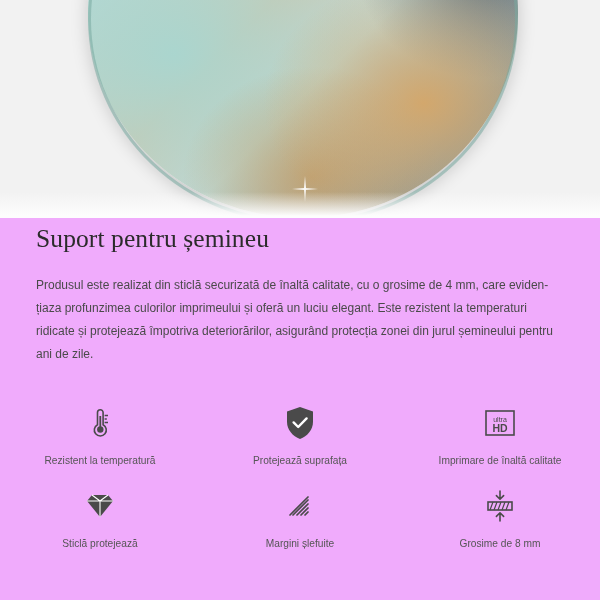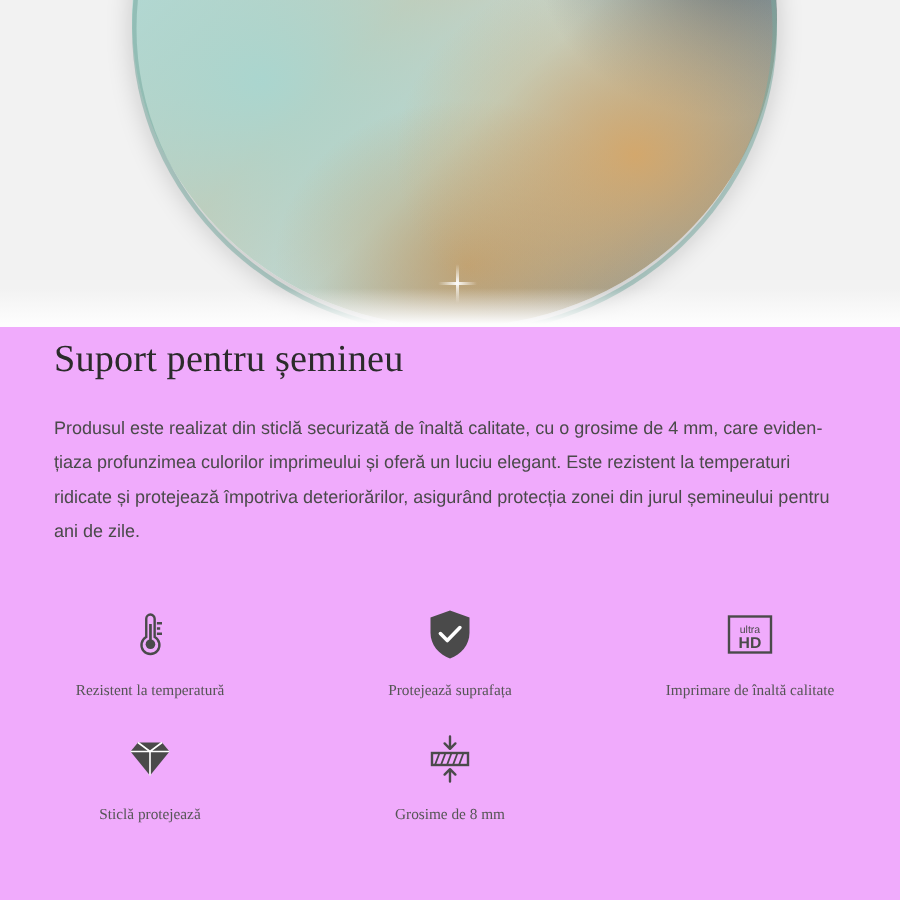--- a/index.html
+++ b/index.html
@@ -139,21 +139,20 @@
     display: flex;
     align-items: center;
     justify-content: center;
   }
   .feature-label {
     margin-top: 8px;
     font-size: 10.2px;
     color: #555555;
     text-align: center;
     line-height: 1.3;
-    font-family: Liberation Serif, serif;
   }
   svg { display: block; }
 </style>
 </head>
 <body>
 
 <div class="page">
 
   <div class="hero">
     <div class="hero-disc"></div>
@@ -208,20 +207,32 @@
       <div class="feature-icon">
         <svg width="42" height="40" viewBox="0 0 42 40">
           <path d="M8 15h26l-13 16z" fill="#4a4a4a"></path>
           <path d="M8 15l5-6h16l5 6z" fill="#4a4a4a"></path>
           <path d="M13 9l8 6 8-6M8 15h26M21 15v16" fill="none" stroke="#ffffff" stroke-width="1.1"></path>
         </svg>
       </div>
       <div class="feature-label">Sticlă protejează</div>
     </div>
 
+    <div class="feature">
+      <div class="feature-icon">
+        <svg width="42" height="40" viewBox="0 0 42 40" stroke="#4a4a4a" stroke-width="1.7" fill="none" stroke-linecap="round">
+          <path d="M11 29L29 11"></path>
+          <path d="M14 29L29 14"></path>
+          <path d="M18 29L29 18"></path>
+          <path d="M22 29L29 22"></path>
+          <path d="M26 29L29 26"></path>
+        </svg>
+      </div>
+      <div class="feature-label">Margini șlefuite</div>
+    </div>
 
     <div class="feature">
       <div class="feature-icon">
         <svg width="42" height="42" viewBox="0 0 42 42" stroke="#4a4a4a" stroke-width="1.6" fill="none">
           <path d="M21 6v8M17.4 10.6L21 14.2l3.6-3.6" stroke-linecap="round" stroke-linejoin="round"></path>
           <rect x="9" y="17" width="24" height="8" fill="none"></rect>
           <path d="M11 25l3-8M15 25l3-8M19 25l3-8M23 25l3-8M27 25l3-8" stroke-width="1.2"></path>
           <path d="M21 36v-8M17.4 31.4L21 27.8l3.6 3.6" stroke-linecap="round" stroke-linejoin="round"></path>
         </svg>
       </div>

